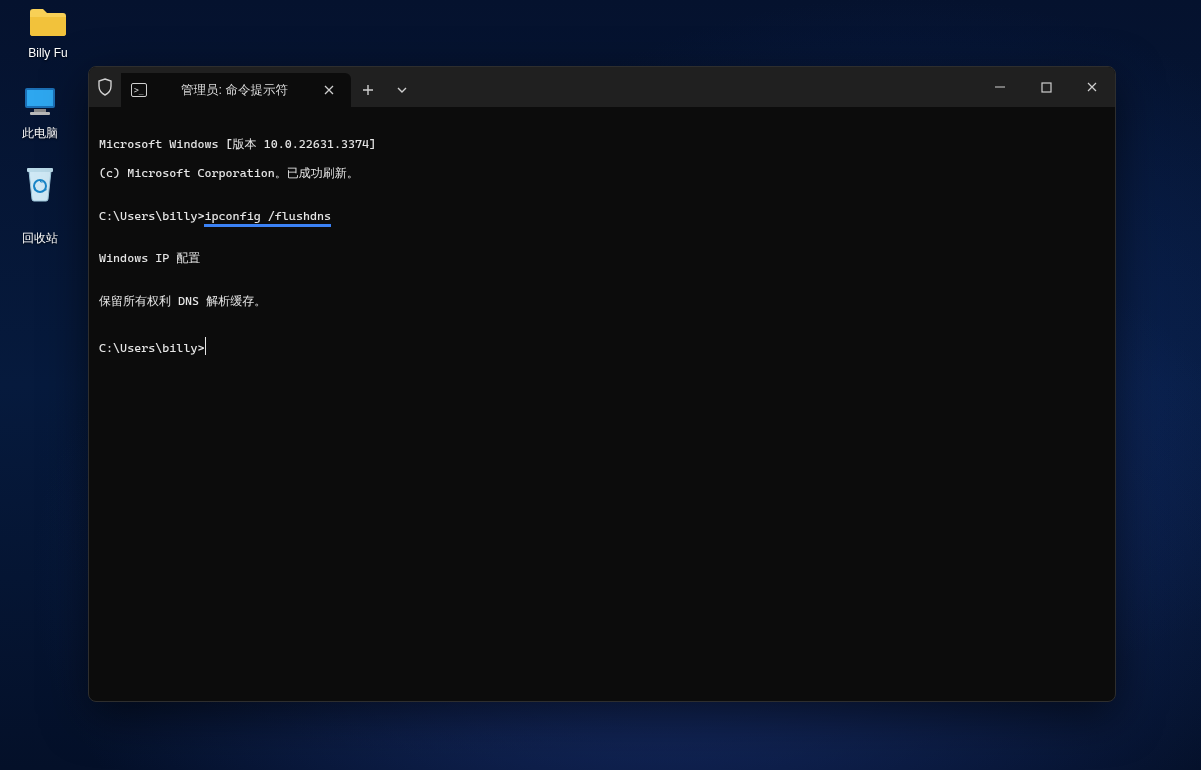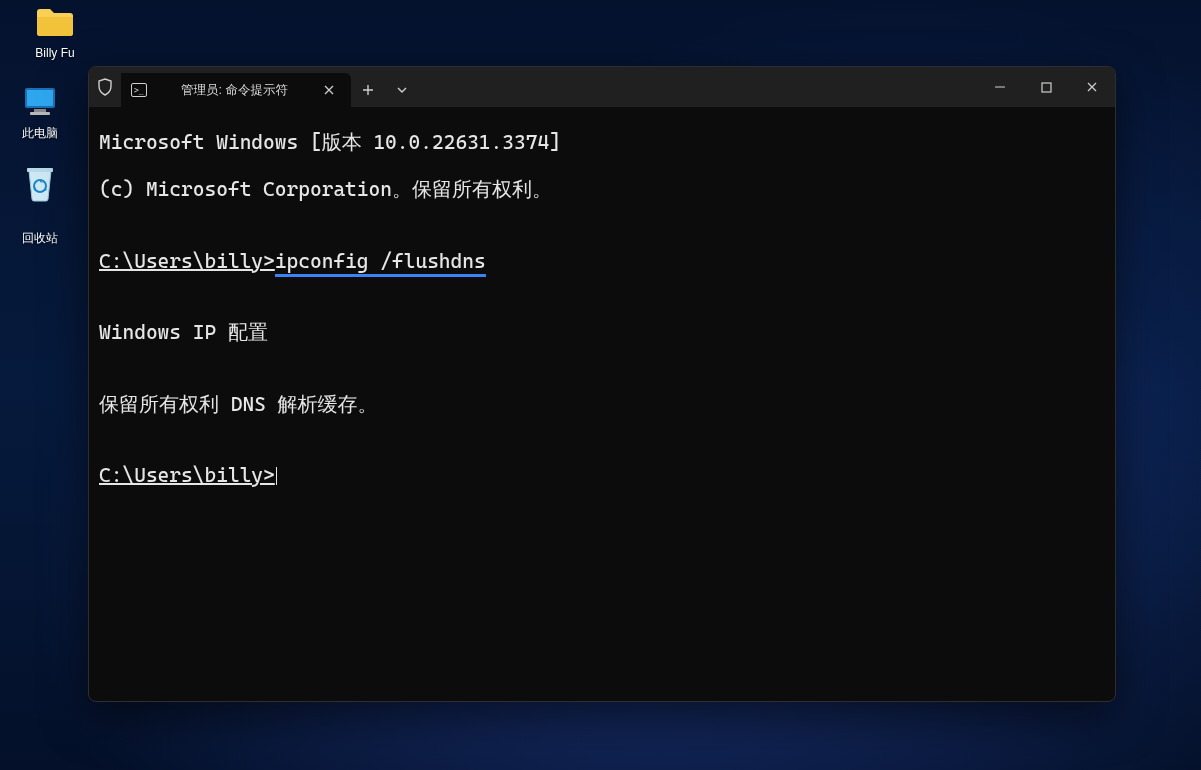--- a/index.html
+++ b/index.html
@@ -69,50 +69,50 @@
   .newtab, .tabdrop {
     width:34px; display:flex; align-items:center; justify-content:center;
     color:#cfcfcf; font-size:14px; margin-top:6px; height:34px;
   }
 
   .win-controls { display:flex; }
   .win-btn { width:46px; display:flex; align-items:center; justify-content:center; color:#cfcfcf; }
 
   .terminal-body {
     flex:1;
-    padding: 0 10px 10px 10px;
+    padding: 16px 10px 10px 10px;
     font-family: Consolas, "Cascadia Mono", monospace;
-    font-size: 20px;
+    font-size: 12px;
     line-height: 1.19;
     color:#e6e6e6;
     white-space: pre;
     overflow: hidden;
   }
   .tline { display:block; }
-  .prompt-row { display:inline;text-decoration:underline; }
+  .prompt-row { display:inline; }
   .underlined {
     border-bottom: 3px solid #3b82f6;
     padding-bottom: 1px;
   }
   .cursor {
     display:inline-block;
     width:1px; height:18px;
     background:#e6e6e6;
     vertical-align:-3px;
     margin-left:1px;
   }
 
   svg { display:block; }
 </style>
 </head>
 <body>
 
 <div class="desktop">
 
-  <div class="desktop-icon" style="left:19px; top:2px;">
+  <div class="desktop-icon" style="left:12px; top:2px;">
     <div class="glyph">
       <svg width="40" height="32" viewBox="0 0 40 32">
         <path d="M2 6 Q2 3 5 3 H15 L19 7 H35 Q38 7 38 10 V27 Q38 30 35 30 H5 Q2 30 2 27 Z" fill="#f8d056"></path>
         <path d="M2 11 H38 V27 Q38 30 35 30 H5 Q2 30 2 27 Z" fill="#f2c23b"></path>
       </svg>
     </div>
     <span>Billy Fu</span>
   </div>
 
   <div class="desktop-icon" style="left:4px; top:82px;justify-content:flex-end;">
@@ -188,21 +188,21 @@
         <div class="win-btn close">
           <svg width="12" height="12" viewBox="0 0 12 12">
               <path d="M2 2 L10 10 M10 2 L2 10" stroke="#cfcfcf" stroke-width="1.2"></path>
             </svg>
         </div>
       </div>
     </div>
 
     <div class="terminal-body">
 <span class="tline">Microsoft Windows [版本 10.0.22631.3374]</span>
-<span class="tline">(c) Microsoft Corporation。保留所有权利。</span>
+<span class="tline">(c) Microsoft Corporation。已成功刷新。</span>
 <span class="tline"></span>
 <span class="tline"><span class="prompt-row">C:\Users\billy&gt;</span><span class="underlined">ipconfig /flushdns</span></span>
 <span class="tline"></span>
 <span class="tline">Windows IP 配置</span>
 <span class="tline"></span>
 <span class="tline">保留所有权利 DNS 解析缓存。</span>
 <span class="tline"></span>
 <span class="tline"><span class="prompt-row">C:\Users\billy&gt;</span><span class="cursor"></span></span>
     </div>
   </div>

